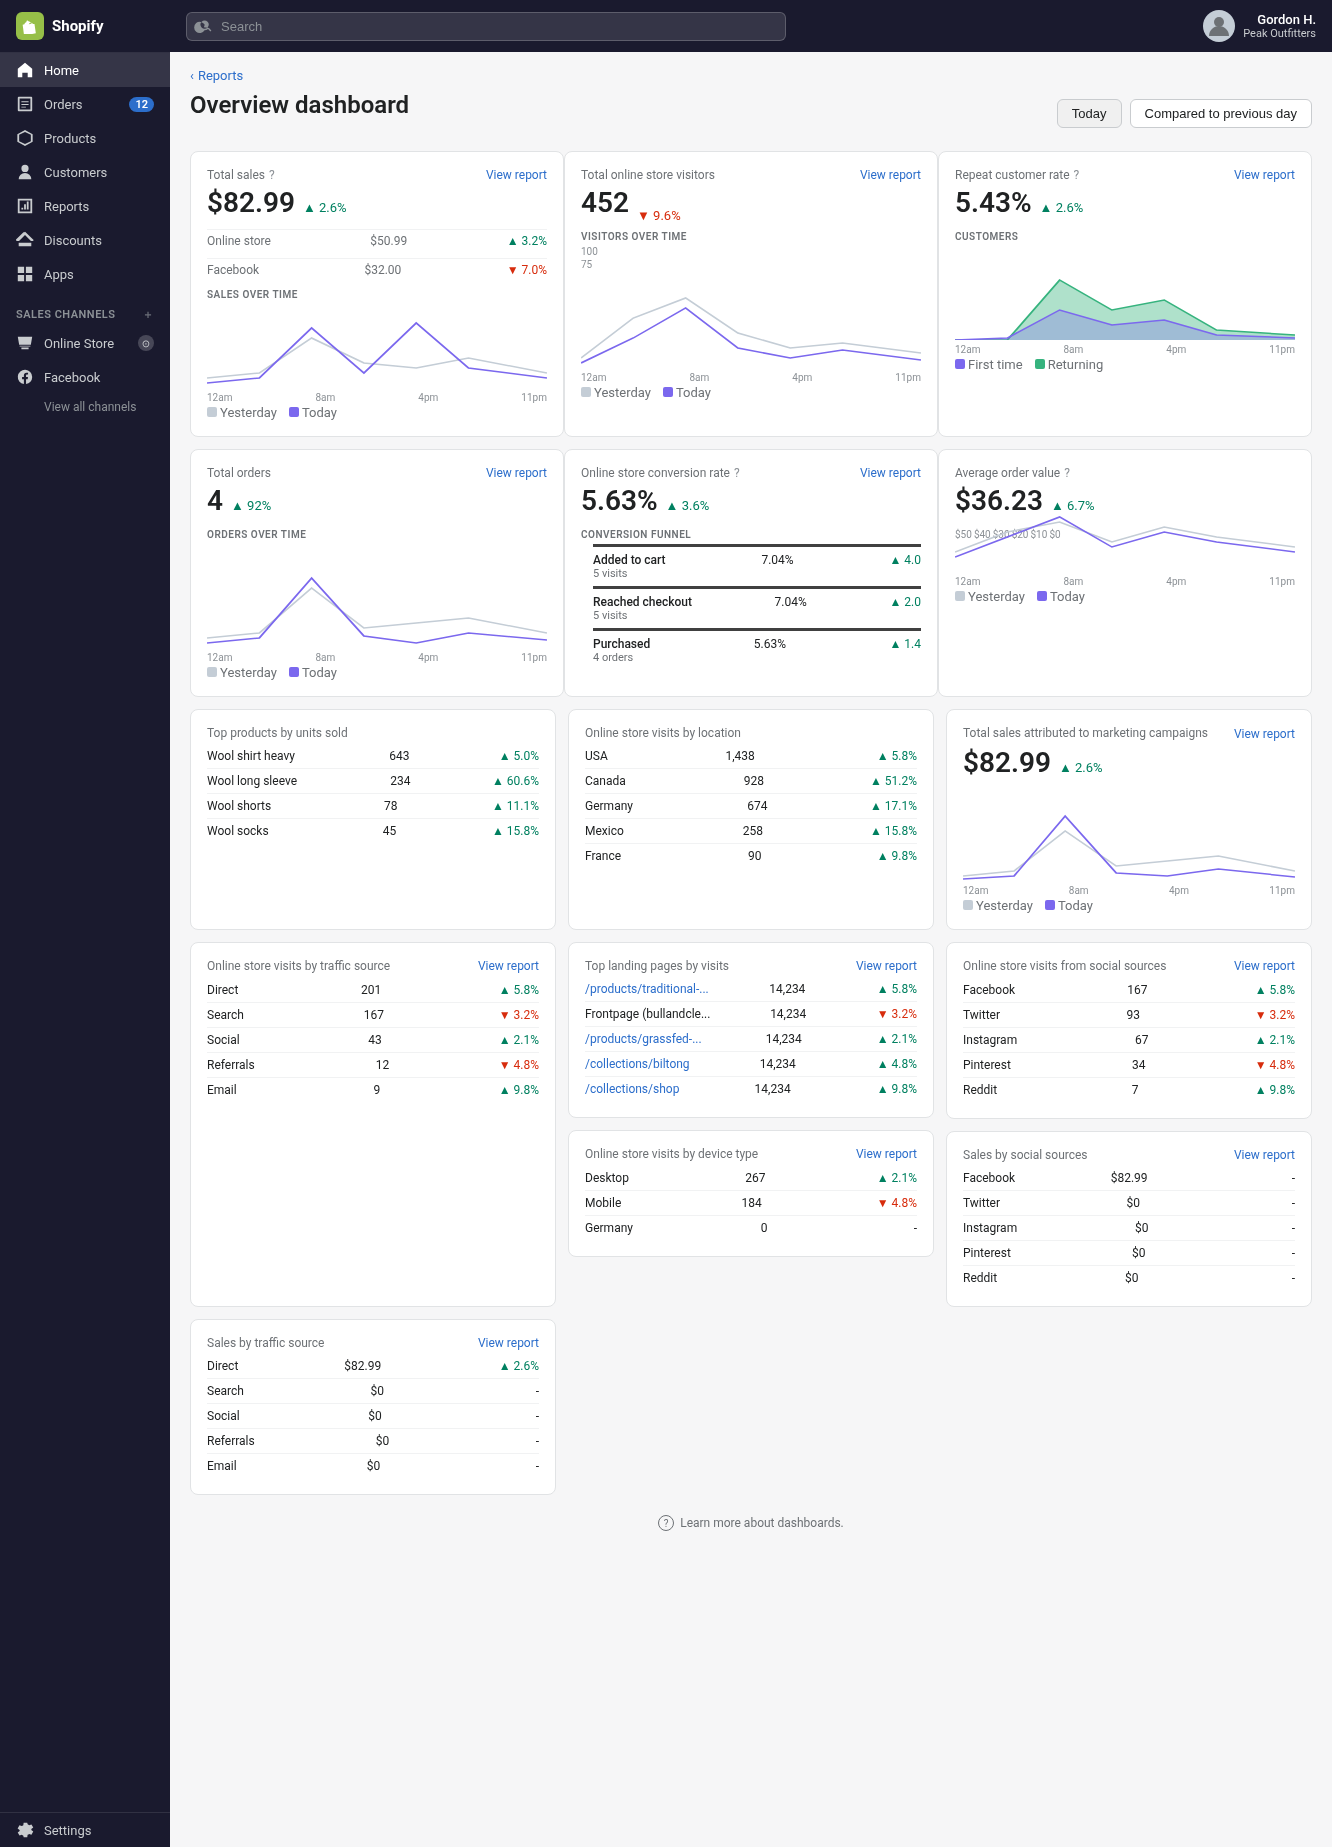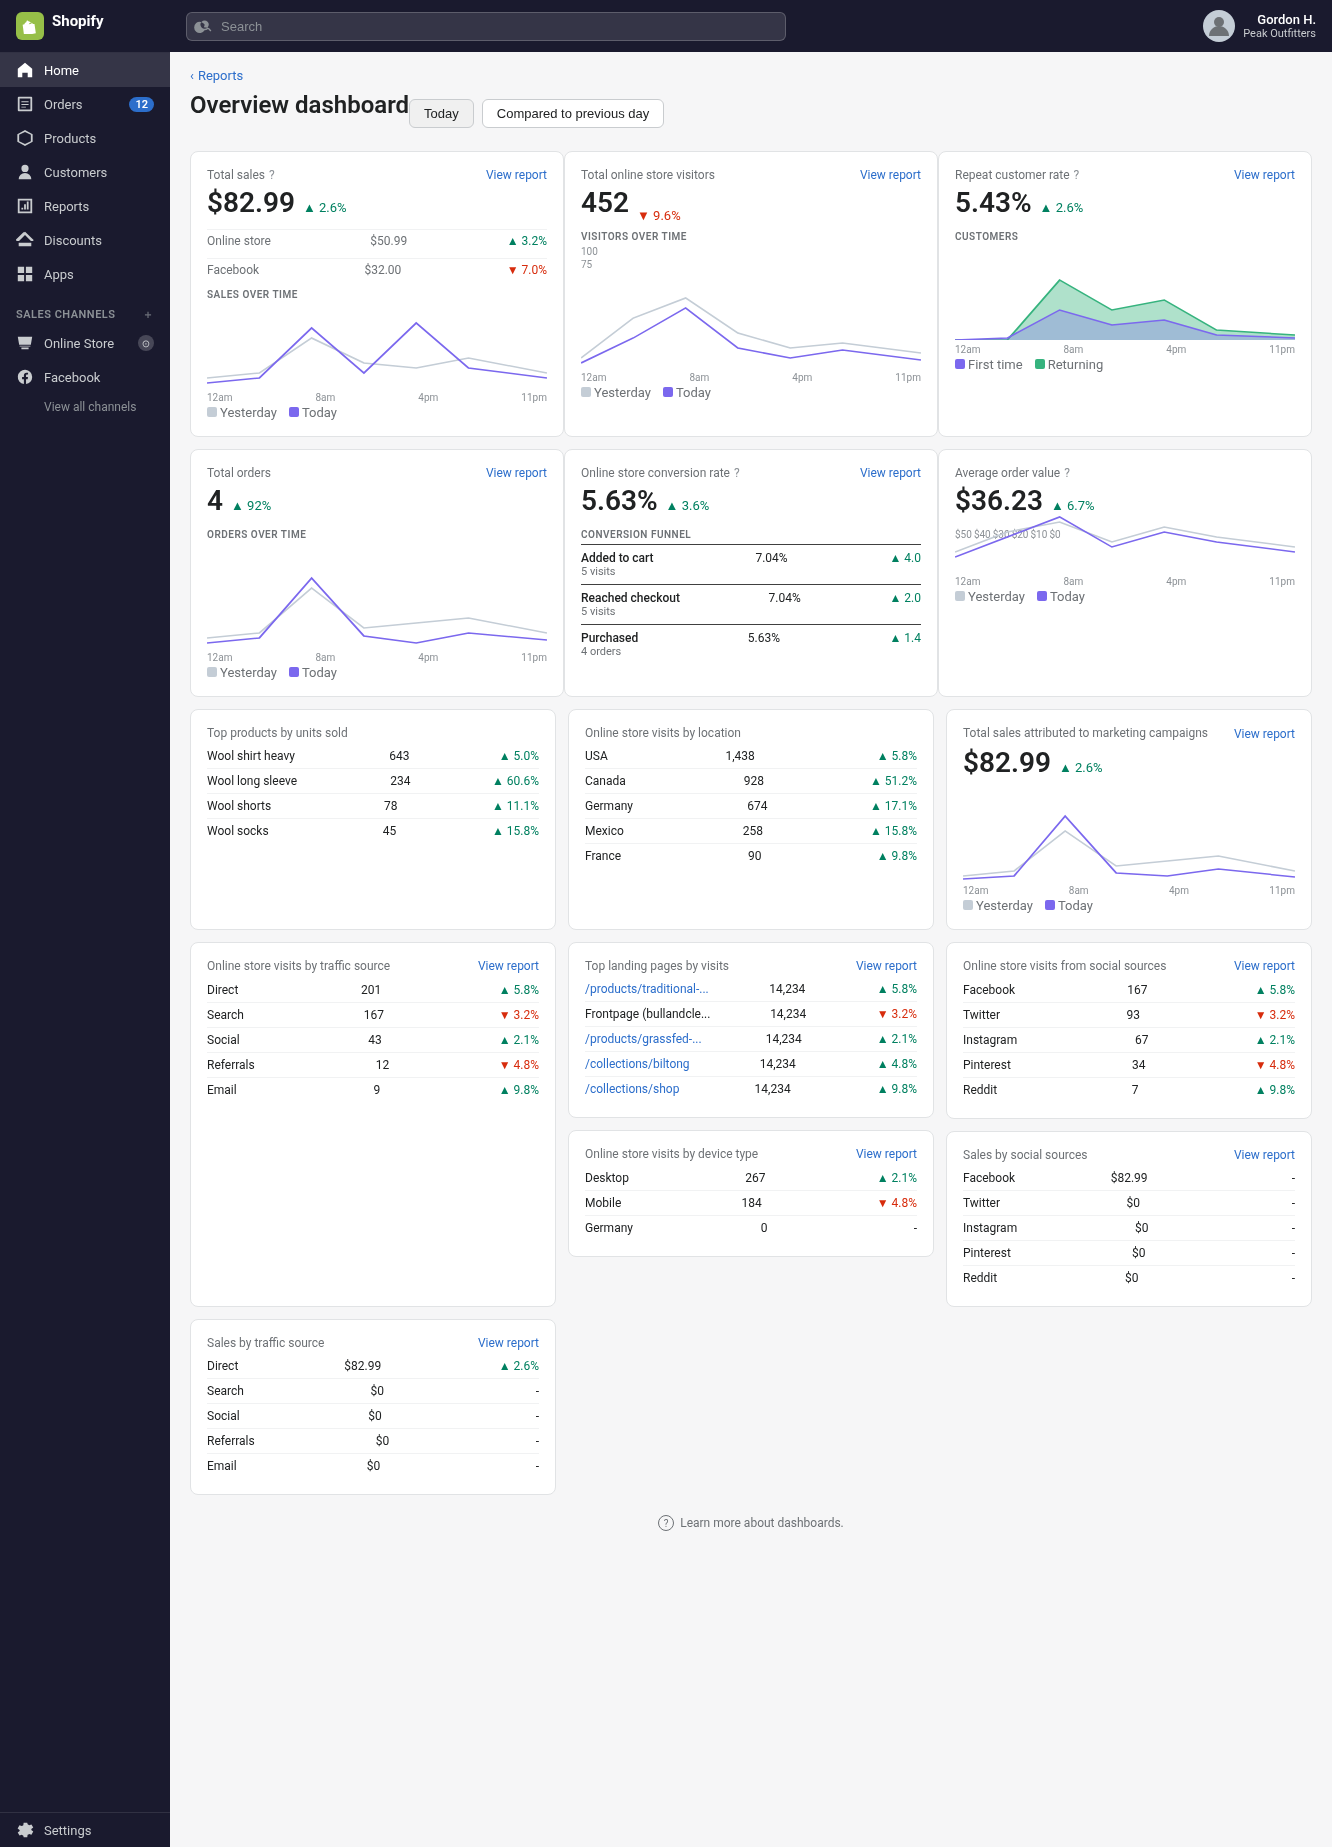--- a/index.html
+++ b/index.html
@@ -6,21 +6,21 @@
     body { font-family: -apple-system, BlinkMacSystemFont, 'Segoe UI', Roboto, sans-serif; background: #f6f6f7; font-size: 13px; color: #202223; }
 
     
     .app-layout { display: flex; height: 100vh; overflow: hidden; }
     .sidebar { width: 170px; background: #1a1a2e; flex-shrink: 0; display: flex; flex-direction: column; overflow-y: auto; }
     .main-content { flex: 1; overflow-y: auto; display: flex; flex-direction: column; }
     .top-bar { background: #1a1a2e; height: 52px; display: flex; align-items: center; padding: 0 16px; gap: 12px; flex-shrink: 0; }
     .page-content { padding: 16px 20px; flex: 1; }
 
     
-    .sidebar-logo { padding: 12px 16px; display: flex; align-items: flex-start; gap: 8px; color: white; font-weight: 700; font-size: 15px; border-bottom: 1px solid rgba(255,255,255,0.1); }
+    .sidebar-logo { padding: 12px 16px; display: flex; align-items: center; gap: 8px; color: white; font-weight: 700; font-size: 15px; border-bottom: 1px solid rgba(255,255,255,0.1); }
     .sidebar-logo-icon { width: 28px; height: 28px; background: #96bf48; border-radius: 6px; display: flex; align-items: center; justify-content: center; color: white; font-size: 16px; }
     .nav-item { display: flex; align-items: center; padding: 8px 16px; color: #c9cccf; cursor: pointer; gap: 10px; font-size: 13px; position: relative; text-decoration: none; }
     .nav-item.active { background: rgba(255,255,255,0.12); color: white; }
     .nav-item .badge { background: #2c6ecb; color: white; border-radius: 10px; padding: 1px 6px; font-size: 11px; font-weight: 600; margin-left: auto; }
     .nav-section-title { padding: 16px 16px 4px; color: #8c9196; font-size: 11px; font-weight: 600; text-transform: uppercase; letter-spacing: 0.5px; display: flex; align-items: center; justify-content: space-between; }
     .nav-section-title .add-icon { cursor: pointer; opacity: 0.7; }
     .nav-item .toggle-icon { margin-left: auto; width: 16px; height: 16px; background: rgba(255,255,255,0.2); border-radius: 50%; display: flex; align-items: center; justify-content: center; font-size: 9px; }
     .nav-item-icon { width: 18px; height: 18px; display: flex; align-items: center; justify-content: center; flex-shrink: 0; }
     .sidebar-bottom { margin-top: auto; border-top: 1px solid rgba(255,255,255,0.1); }
     .view-all-link { padding: 6px 16px 10px 44px; color: #8c9196; font-size: 12px; cursor: pointer; display: block; }
@@ -31,21 +31,21 @@
     .search-bar input::placeholder { color: #8c9196; }
     .user-avatar { width: 32px; height: 32px; border-radius: 50%; background: #c4cdd6; display: flex; align-items: center; justify-content: center; overflow: hidden; flex-shrink: 0; }
     .user-info { color: white; text-align: right; }
     .user-info .name { font-size: 13px; font-weight: 500; }
     .user-info .store { font-size: 11px; color: #c9cccf; }
     .user-section { display: flex; align-items: center; gap: 8px; margin-left: auto; cursor: pointer; }
 
     
     .breadcrumb { color: #2c6ecb; font-size: 13px; margin-bottom: 8px; cursor: pointer; display: flex; align-items: center; gap: 4px; }
     .page-title { font-size: 24px; font-weight: 600; color: #202223; margin-bottom: 16px; }
-    .page-header-row { display: flex; align-items: center; justify-content: flex-start; margin-bottom: 16px; }
+    .page-header-row { display: flex; align-items: center; justify-content: space-between; margin-bottom: 16px; }
     .header-actions { display: flex; gap: 8px; }
     .btn { padding: 6px 14px; border-radius: 6px; border: 1px solid #c9cccf; background: white; cursor: pointer; font-size: 13px; color: #202223; }
     .btn.active { background: #f0f0f0; font-weight: 500; }
     .btn-outline { background: white; border: 1px solid #c9cccf; }
 
     
     .dashboard-grid { display: grid; grid-template-columns: 1fr 1fr 1fr; }
     .card { background: white; border-radius: 8px; border: 1px solid #e1e3e5; padding: 16px; }
     .card-header { display: flex; align-items: center; justify-content: space-between; margin-bottom: 4px; }
     .card-title { font-size: 12px; color: #6d7175; display: flex; align-items: center; gap: 4px; }
@@ -57,21 +57,21 @@
     .card-sub { display: flex; justify-content: space-between; align-items: center; padding: 4px 0; border-top: 1px solid #f1f2f3; margin-top: 6px; font-size: 12px; color: #6d7175; }
     .section-label { font-size: 10px; font-weight: 600; color: #6d7175; text-transform: uppercase; letter-spacing: 0.5px; margin: 8px 0 4px; }
 
     
     .chart-area { height: 80px; position: relative; margin: 8px 0 4px; overflow: hidden; }
     .chart-legend { display: flex; gap: 12px; font-size: 13px; color: #6d7175; }
     .legend-dot { width: 10px; height: 10px; border-radius: 2px; display: inline-block; margin-right: 3px; }
     .chart-labels { display: flex; justify-content: space-between; font-size: 10px; color: #8c9196; margin-bottom: 2px; }
 
     
-    .funnel-row { display: flex; justify-content: space-between; align-items: flex-start; padding: 6px 0; border-top: 1px solid #404040; font-size: 12px; }
+    .funnel-row { display: flex; justify-content: space-between; align-items: flex-start; padding: 6px 0; border-top: 3px solid #404040; font-size: 12px; margin-left: 12px; }
     .funnel-label { color: #202223; font-weight: 500; }
     .funnel-sublabel { color: #6d7175; font-size: 11px; }
     .funnel-val { color: #202223; }
 
     
     .data-row { display: flex; justify-content: space-between; align-items: center; padding: 5px 0; border-top: 1px solid #f1f2f3; font-size: 12px; }
     .data-row:first-of-type { border-top: none; }
     .data-label { color: #202223; }
     .data-val { color: #202223; min-width: 40px; text-align: right; }
     .data-change { min-width: 55px; text-align: right; font-size: 12px; }

